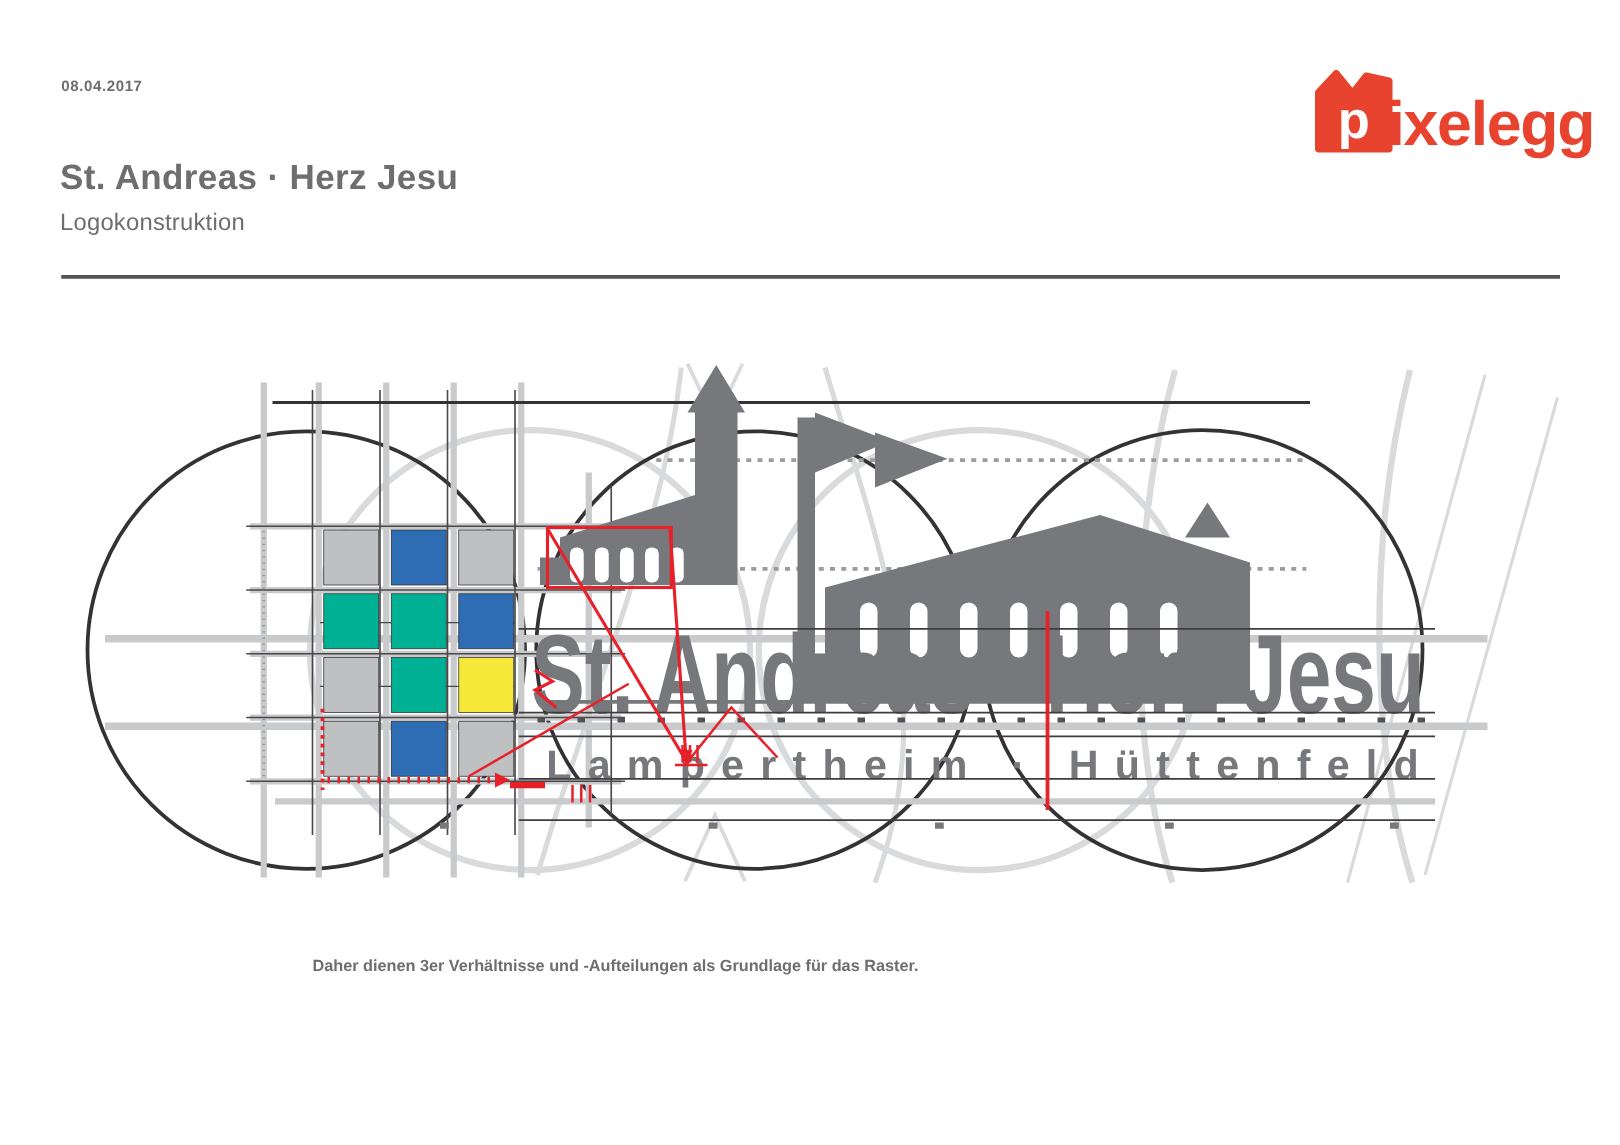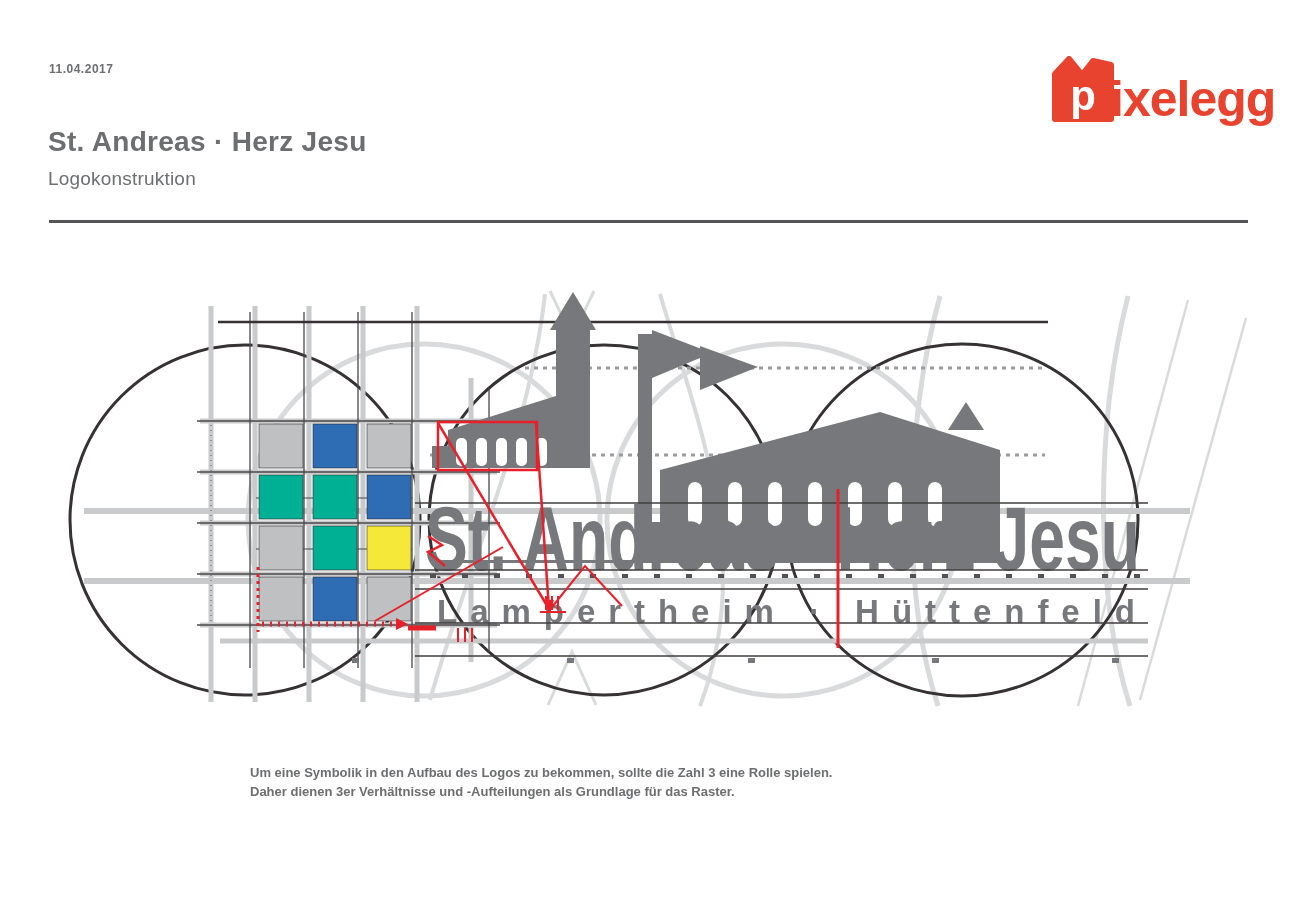--- a/index.html
+++ b/index.html
@@ -12,21 +12,21 @@
   .rule{left:49px;top:220px;width:1199px;height:3px;background:#545456;}
   .brand{left:1050px;top:56px;display:flex;align-items:flex-start;}
   .brand-word{color:#e8432f;font-size:50px;font-weight:bold;letter-spacing:-1px;
               margin-left:-6px;margin-top:18px;line-height:1;}
   .notes{left:250px;top:763px;font-size:13px;font-weight:bold;color:#6d6e70;line-height:19px;}
   svg text{font-family:"Liberation Sans",sans-serif;}
 </style>
 </head>
 <body>
 
-<div class="abs date">11.04.2017</div>
+<div class="abs date">08.04.2017</div>
 <div class="abs title">St. Andreas · Herz Jesu</div>
 <div class="abs subtitle">Logokonstruktion</div>
 <div class="abs rule"></div>
 
 <div class="abs brand">
   <svg width="66" height="70" viewBox="0 0 66 70">
     <polygon points="5,18 19,3 32,19 43,5 61,9 61,63 5,63" fill="#e8432f" stroke="#e8432f" stroke-width="6" stroke-linejoin="round"></polygon>
     <text x="33" y="54" fill="#ffffff" font-size="42" font-weight="bold" text-anchor="middle">p</text>
   </svg>
   <div class="brand-word">ixelegg</div>
@@ -171,15 +171,14 @@
   <g fill="#77787b">
     <rect x="352" y="658" width="7" height="5"></rect>
     <rect x="567" y="658" width="7" height="5"></rect>
     <rect x="748" y="658" width="7" height="5"></rect>
     <rect x="932" y="658" width="7" height="5"></rect>
     <rect x="1112" y="658" width="7" height="5"></rect>
   </g>
 </svg>
 
 <div class="abs notes">
-  <div>Um eine Symbolik in den Aufbau des Logos zu bekommen, sollte die Zahl 3 eine Rolle spielen.</div>
   <div>Daher dienen 3er Verhältnisse und -Aufteilungen als Grundlage für das Raster.</div>
 </div>
 
 </body></html>

